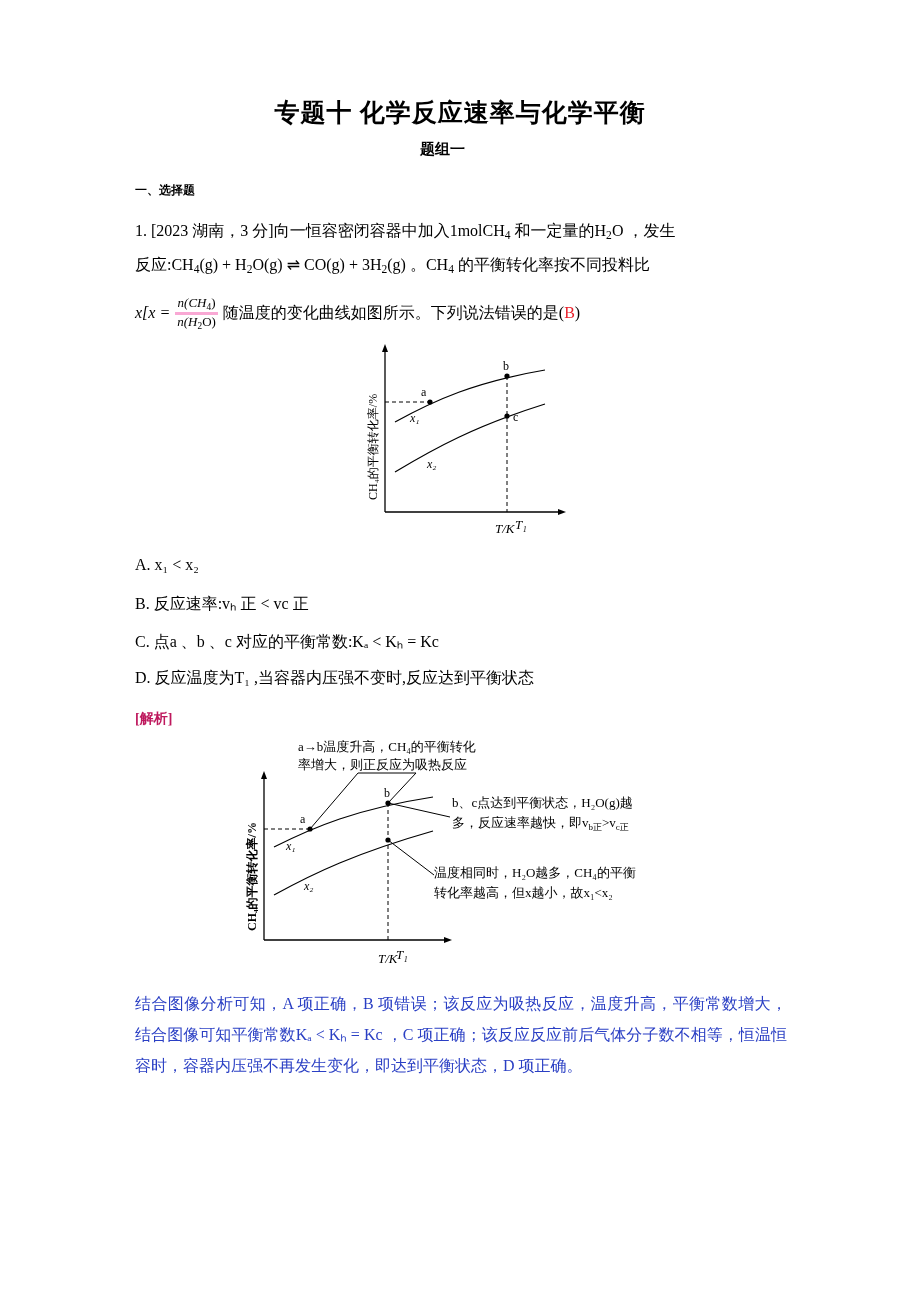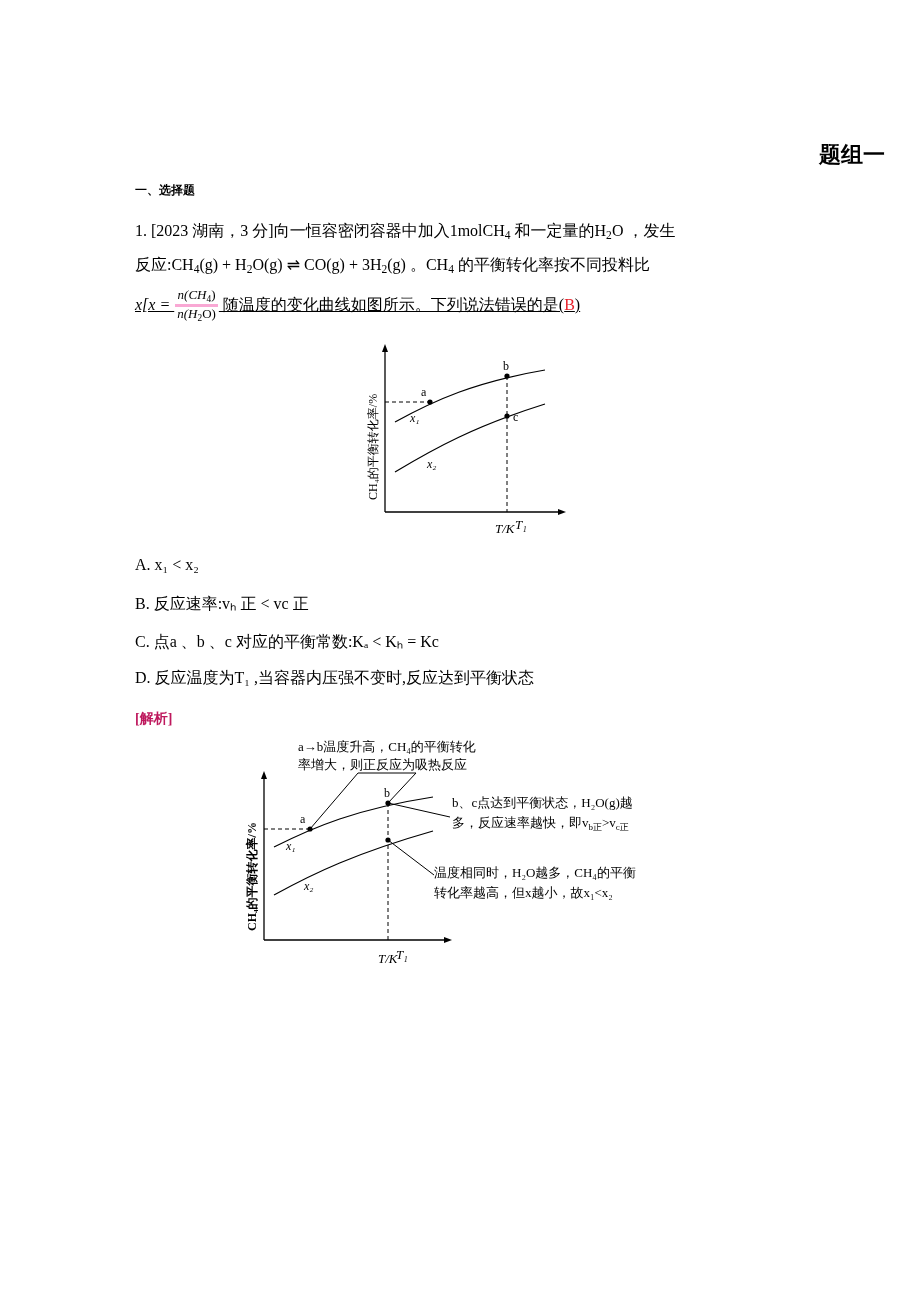--- a/index.html
+++ b/index.html
@@ -27,38 +27,38 @@
     width: 920px;
     text-align: center;
     font-size: 25px;
     font-weight: bold;
     letter-spacing: 1px;
   }
   .subtitle {
     position: absolute;
     left: 0; top: 140px;
     width: 885px;
-    text-align: right;
-    font-size: 22px;
+    text-align: center;
+    font-size: 15px;
     font-weight: bold;
   }
   .section-head {
     position: absolute;
     left: 135px; top: 182px;
     font-size: 12px;
     font-weight: bold;
   }
   .qline {
     position: absolute;
     font-size: 16px;
     line-height: 26px;
   }
   .q1l1 { left: 135px; top: 218px; width: 660px; }
   .q1l2 { left: 135px; top: 252px; width: 700px; }
-  .q1l3 { left: 135px; top: 288px; width: 700px; text-decoration: underline; }
+  .q1l3 { left: 135px; top: 296px; width: 700px; }
   .opt {
     position: absolute;
     left: 135px;
     font-size: 16px;
   }
   .optA { top: 556px; }
   .optB { top: 592px; }
   .optC { top: 630px; }
   .optD { top: 668px; }
   .jiexi {
@@ -106,20 +106,21 @@
   }
   svg text {
     font-family: "Liberation Serif", serif;
   }
 </style>
 </head>
 <body>
 
 <div class="page">
 
+  <div class="title">专题十 化学反应速率与化学平衡</div>
   <div class="subtitle">题组一</div>
   <div class="section-head">一、选择题</div>
 
   <div class="qline q1l1">
     <span>1. [2023 湖南，3 分]向一恒容密闭容器中加入1molCH</span><sub>4</sub><span> 和一定量的H</span><sub>2</sub><span>O ，发生</span>
   </div>
 
   <div class="qline q1l2">
     <span>反应:CH</span><sub>4</sub><span>(g) + H</span><sub>2</sub><span>O(g) ⇌ CO(g) + 3H</span><sub>2</sub><span>(g) 。CH</span><sub>4</sub><span> 的平衡转化率按不同投料比</span>
   </div>
@@ -203,14 +204,15 @@
       <text x="60" y="34" font-size="13">率增大，则正反应为吸热反应</text>
 
       <text x="214" y="72" font-size="13">b、c点达到平衡状态，H₂O(g)越</text>
       <text x="214" y="92" font-size="13"><tspan>多，反应速率越快，即v</tspan><tspan font-size="9" dy="3">b正</tspan><tspan font-size="13" dy="-3">&gt;v</tspan><tspan font-size="9" dy="3">c正</tspan></text>
 
       <text x="196" y="142" font-size="13">温度相同时，H₂O越多，CH₄的平衡</text>
       <text x="196" y="162" font-size="13">转化率越高，但x越小，故x₁&lt;x₂</text>
     </svg>
   </div>
 
+  <div class="explain">结合图像分析可知，A 项正确，B 项错误；该反应为吸热反应，温度升高，平衡常数增大，结合图像可知平衡常数Kₐ &lt; Kₕ = Kс ，C 项正确；该反应反应前后气体分子数不相等，恒温恒容时，容器内压强不再发生变化，即达到平衡状态，D 项正确。</div>
 
 </div>
 
 </body></html>

